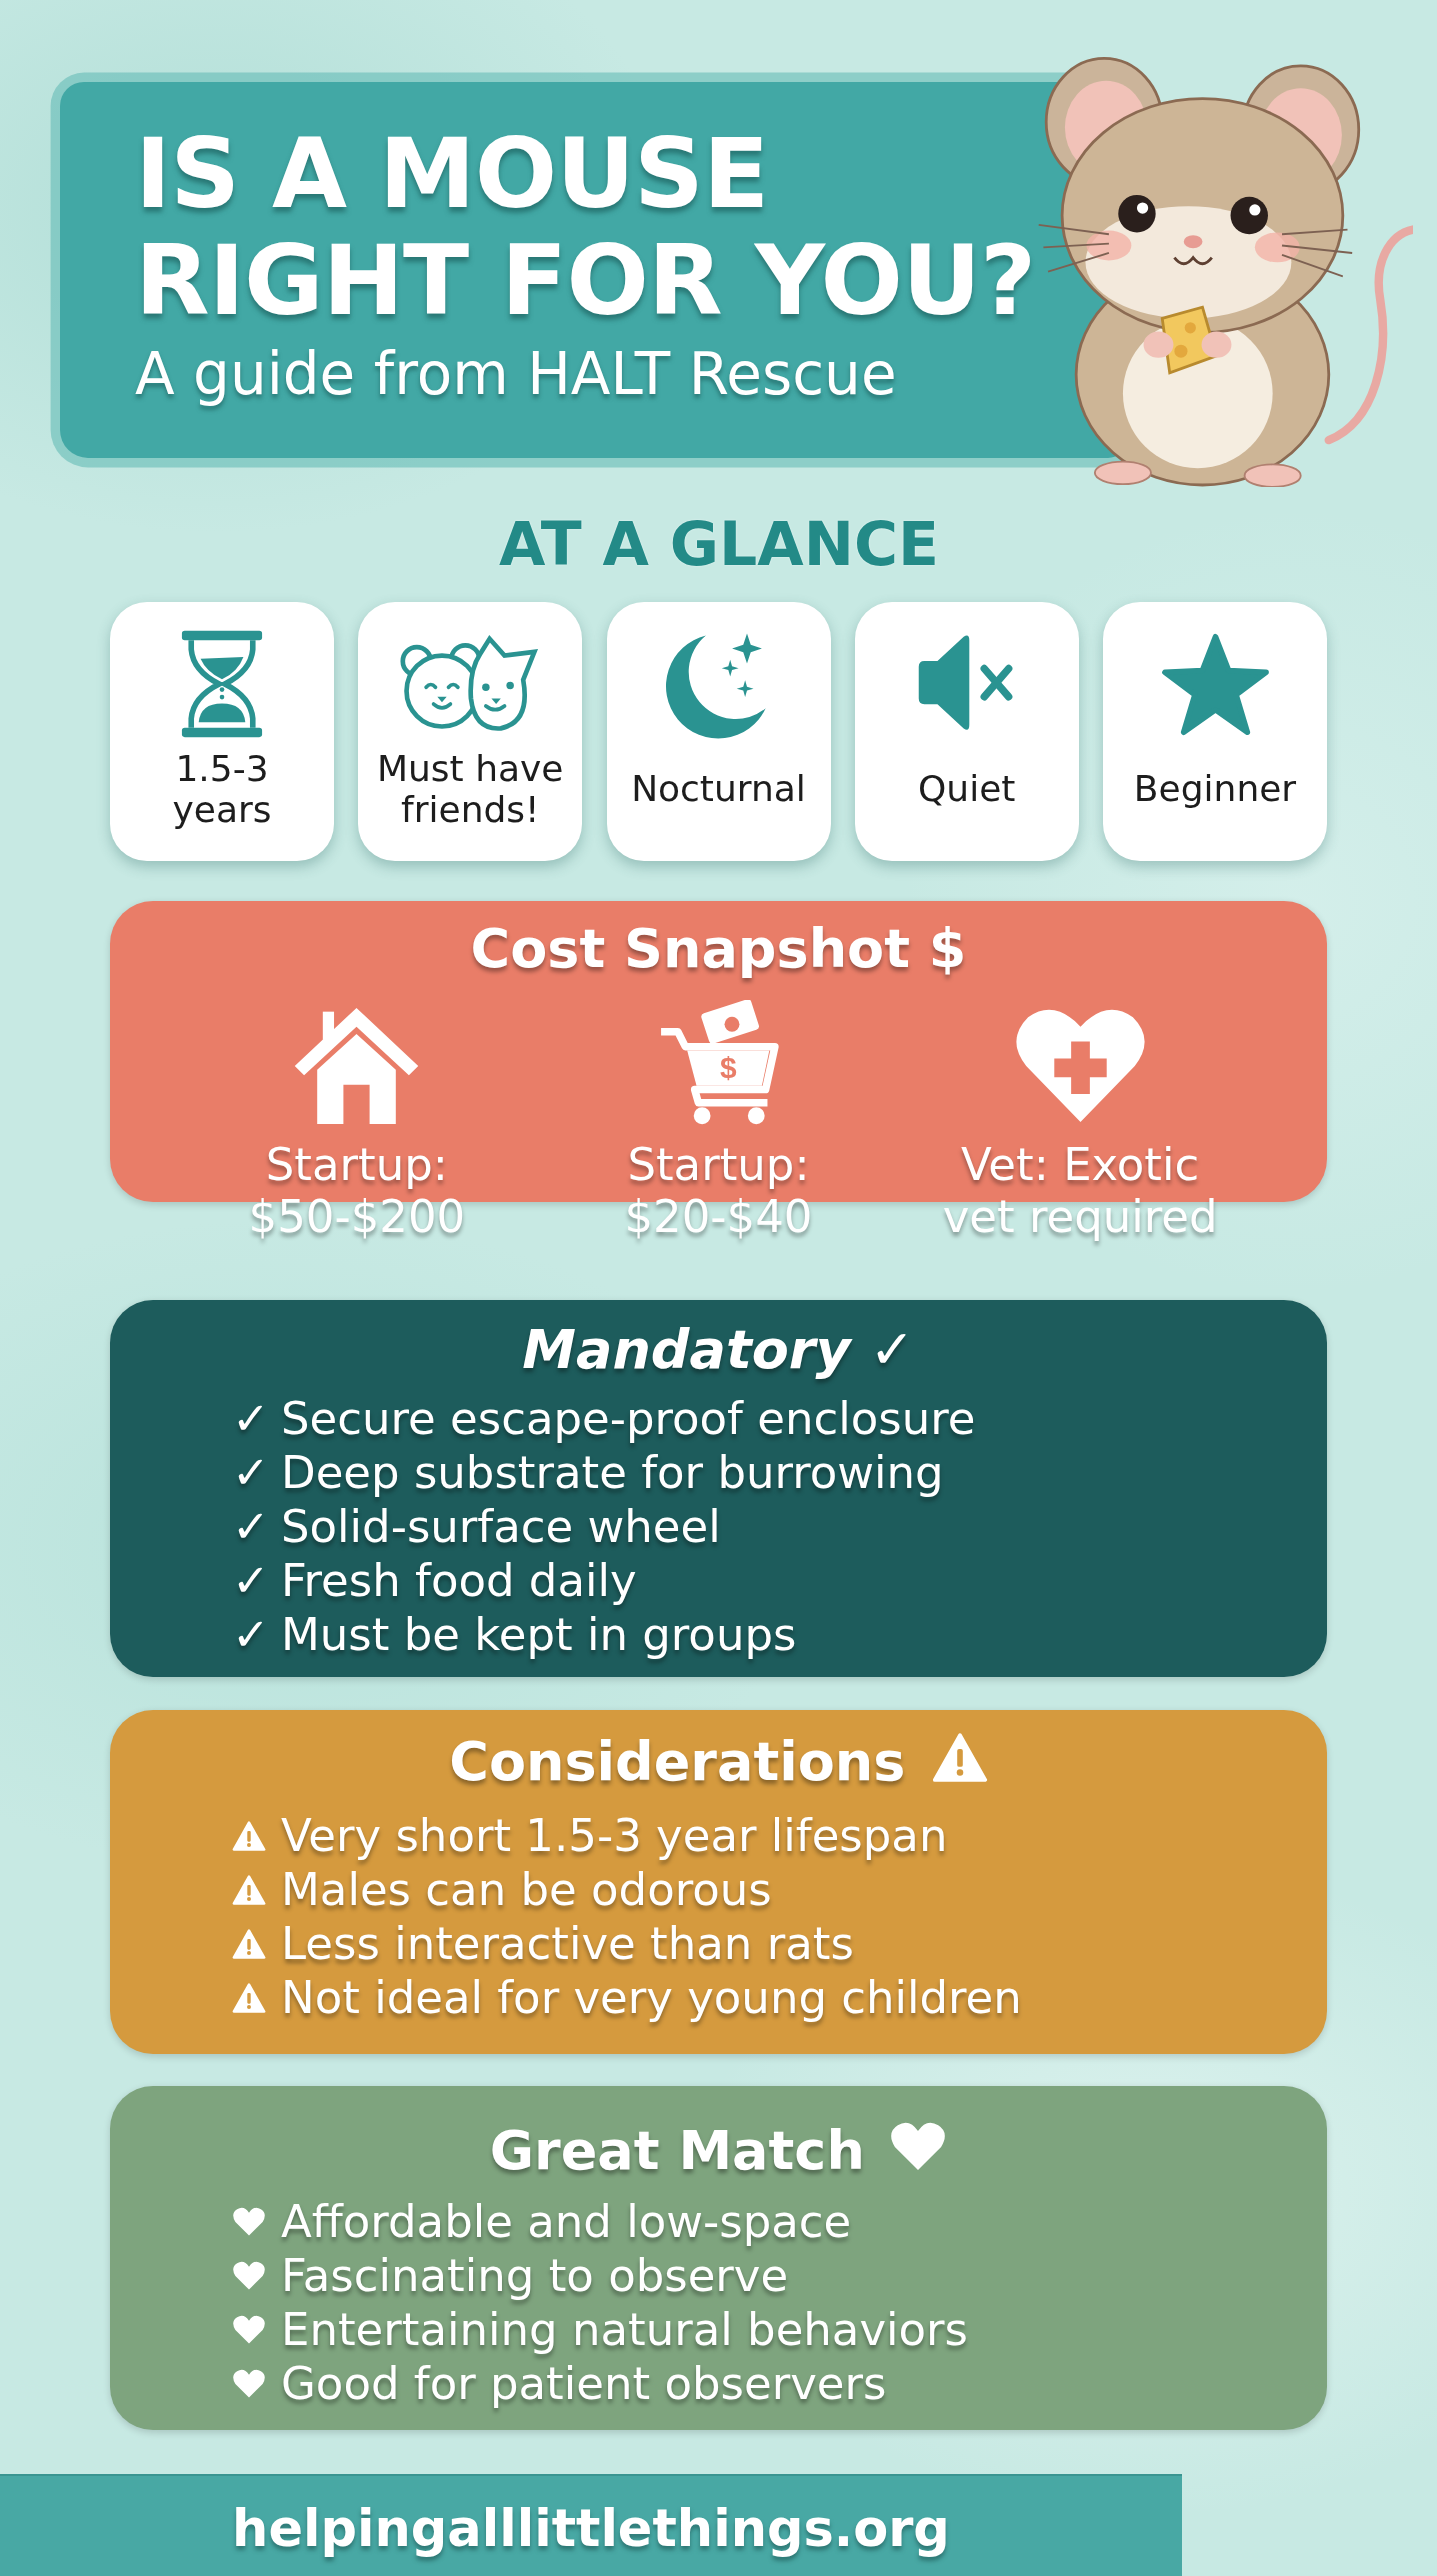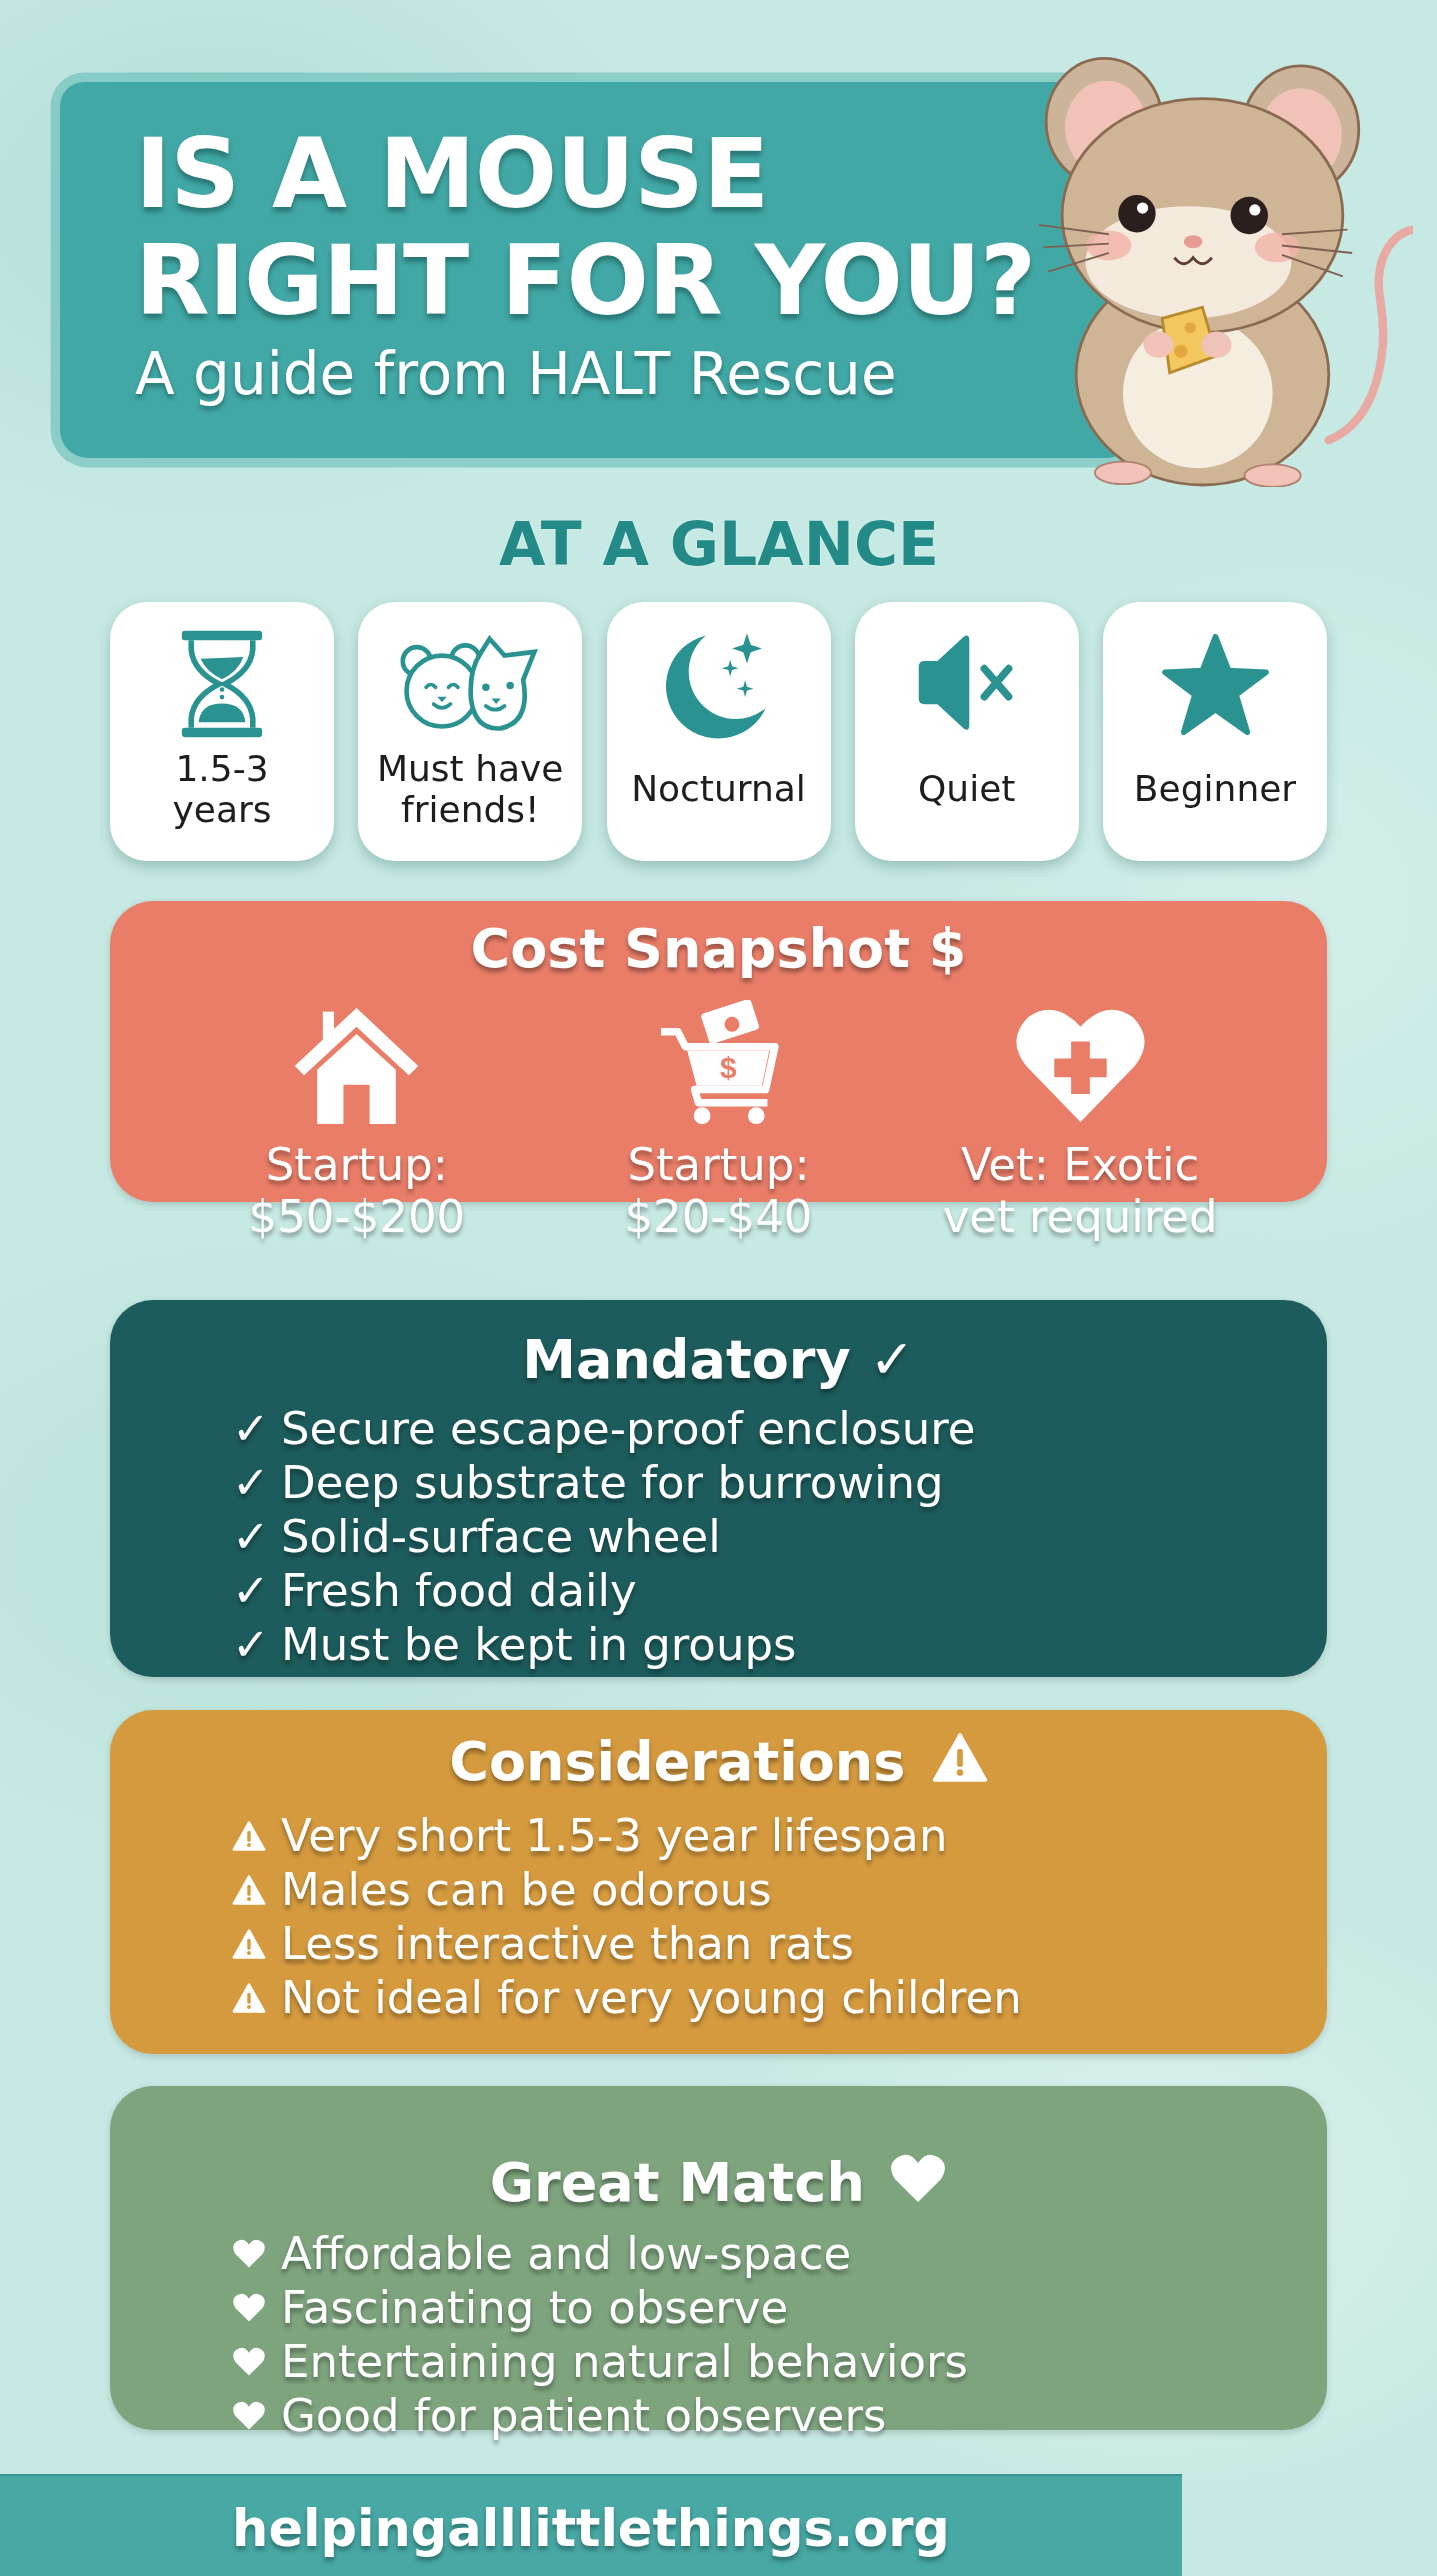--- a/index.html
+++ b/index.html
@@ -76,27 +76,27 @@
   .cost .panel-title { padding-top: 17px; }
   .cost-row { display: flex; justify-content: space-around; padding: 5.6px 66px 0; }
   .cost-item { width: 309px; display: flex; flex-direction: column; align-items: center; }
   .cost-icon { height: 140px; display: flex; align-items: flex-end; justify-content: center; }
   .cost-text {
     text-align: center; font-size: 45px; line-height: 52px; margin-top: 13px;
     text-shadow: 0 3.7px 4.7px rgba(0,0,0,0.35);
   }
 
   .mandatory { top: 1300px; height: 377px; background: #1d5c5c; }
-  .mandatory .panel-title { padding-top: 29px; margin-bottom: 11.2px; }
+  .mandatory .panel-title { padding-top: 19px; margin-bottom: 11.2px; font-style: italic; }
 
   .considerations { top: 1710px; height: 344px; background: #d59a3e; }
   .considerations .panel-title { padding-top: 20.6px; margin-bottom: 16px; }
 
   .greatmatch { top: 2086px; height: 344px; background: #7ea47e; }
-  .greatmatch .panel-title { padding-top: 34px; margin-bottom: 13px; margin-top: 32px; }
+  .greatmatch .panel-title { padding-top: 34px; margin-bottom: 13px; }
 
   
   .footer {
     left: 0; top: 2474px; width: 1182px; height: 102px; background: #48a8a4;
     border-top: 2.8px solid #3a9591;
     display: flex; align-items: center; justify-content: center;
   }
   .footer-url {
     color: #fff; font-weight: bold; font-size: 51px; margin-top: 5.6px;
     text-shadow: 0 3.7px 4.7px rgba(20,70,68,0.5);

